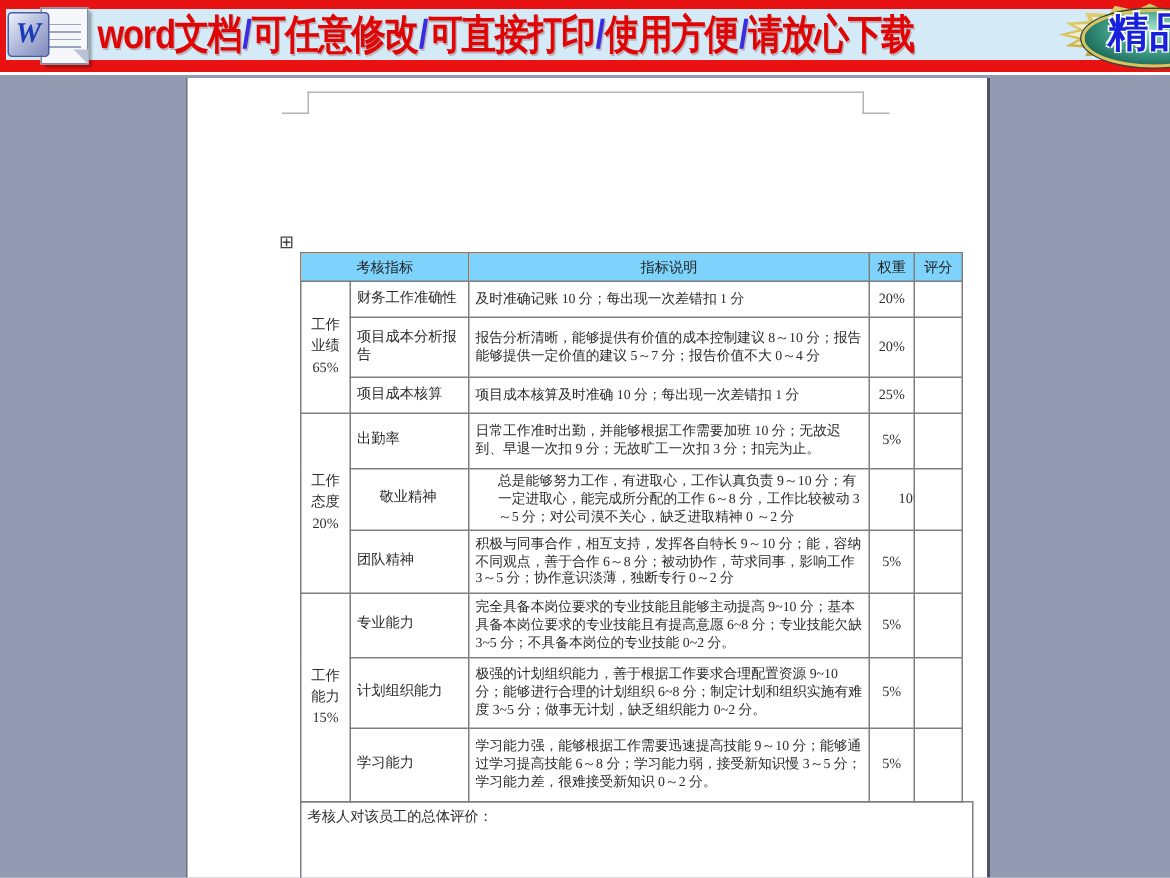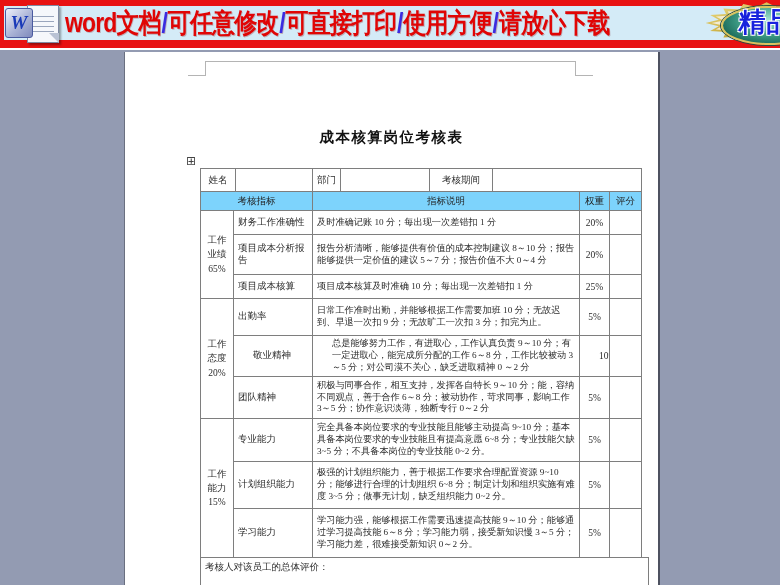--- a/index.html
+++ b/index.html
@@ -163,44 +163,23 @@
 </div>
 
 <div class="workspace">
   <div class="page">
     <div class="hb hb-long"></div>
     <div class="hb hb-lv"></div>
     <div class="hb hb-lh"></div>
     <div class="hb hb-rv"></div>
     <div class="hb hb-rh"></div>
     <div class="table-handle">⊞</div>
-    <h1 class="doc-title">成本核算岗位考核表</h1>
 
     <div class="content">
 
-      <table class="t info">
-        <colgroup>
-          <col style="width:35px">
-            <col style="width:77px">
-            <col style="width:28px">
-          <col style="width:89px">
-            <col style="width:63px">
-            <col style="width:149px">
-        </colgroup>
-        <tbody>
-            <tr>
-          <td>姓名</td>
-          <td></td>
-          <td>部门</td>
-          <td></td>
-          <td>考核期间</td>
-          <td></td>
-        </tr>
-      </tbody>
-        </table>
 
       <table class="t main">
         <colgroup>
           <col style="width:33px">
             <col style="width:79px">
             <col style="width:267px">
           <col style="width:30px">
             <col style="width:32px">
         </colgroup>
         <thead>

